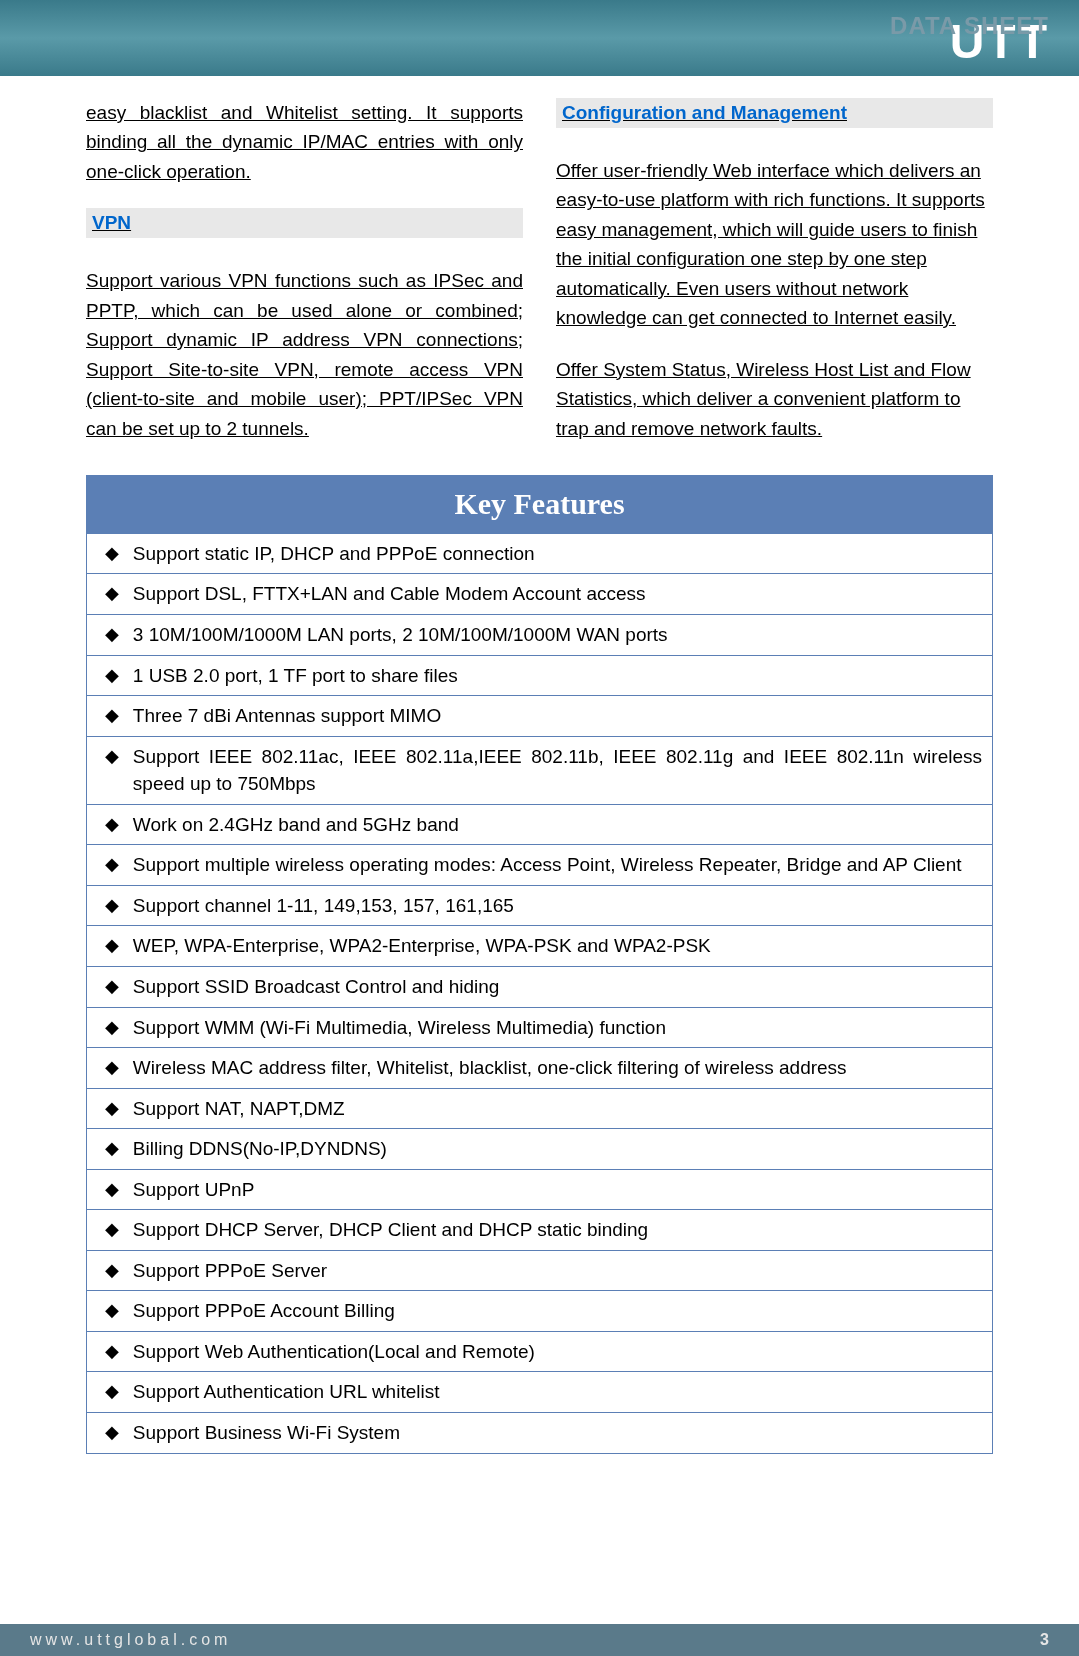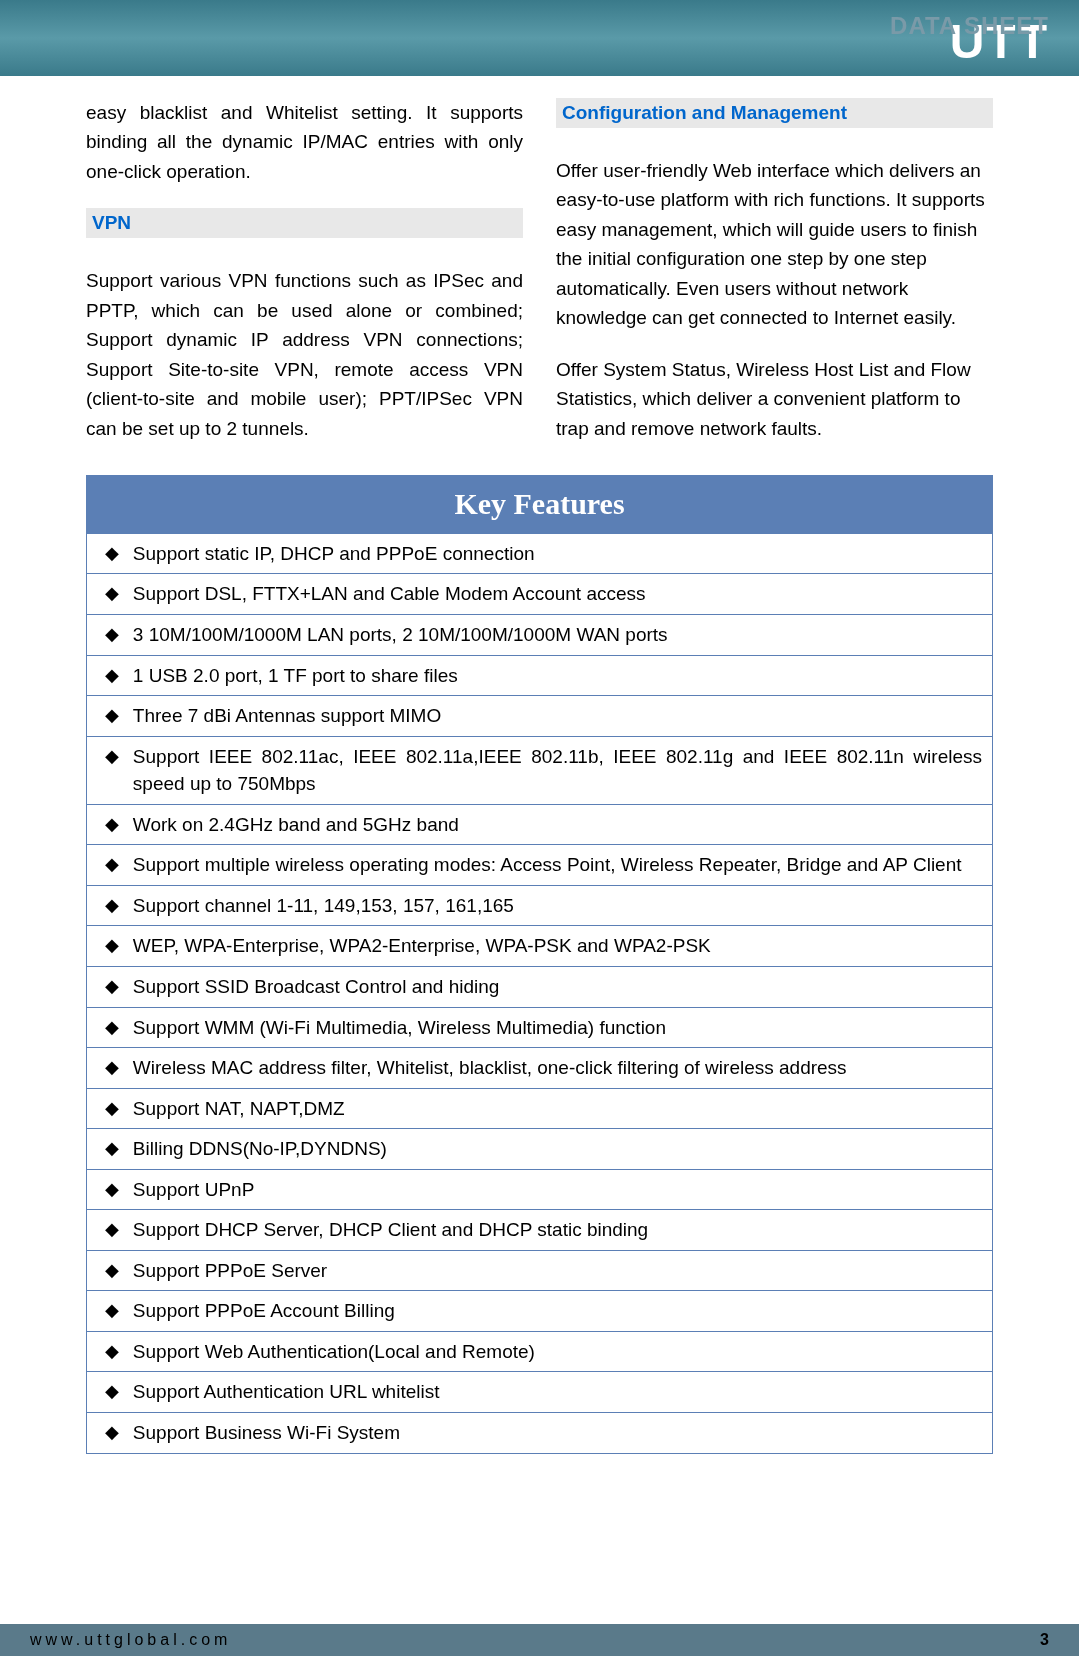--- a/index.html
+++ b/index.html
@@ -34,20 +34,21 @@
       top: 12px;
       right: 30px;
       letter-spacing: 1px;
     }
     .content {
       padding: 22px 86px 0 86px;
     }
     .two-col {
       display: flex;
       gap: 33px;
+      text-decoration: underline;
     }
     .col {
       flex: 1;
     }
     .body-text {
       font-size: 19px;
       line-height: 1.55;
       color: #000;
       margin-bottom: 22px;
     }
@@ -97,21 +98,21 @@
       flex: 1;
       text-align: justify;
     }
     .footer {
       position: absolute;
       bottom: 0;
       left: 0;
       right: 0;
       height: 32px;
       background: #5a7a8a;
-      color: #000000;
+      color: #e5e5e5;
       display: flex;
       align-items: center;
       justify-content: space-between;
       padding: 0 30px;
       font-size: 16px;
       gap: 24px;
     }
     .footer-url {
       letter-spacing: 4px;
     }

